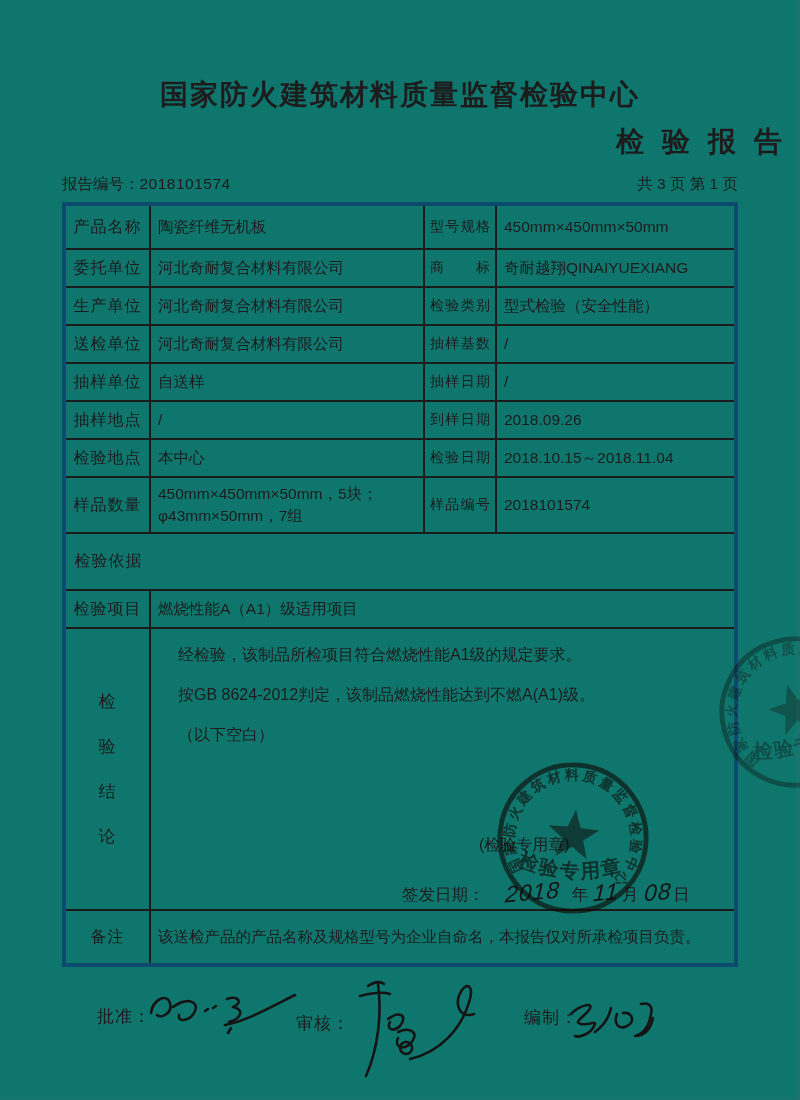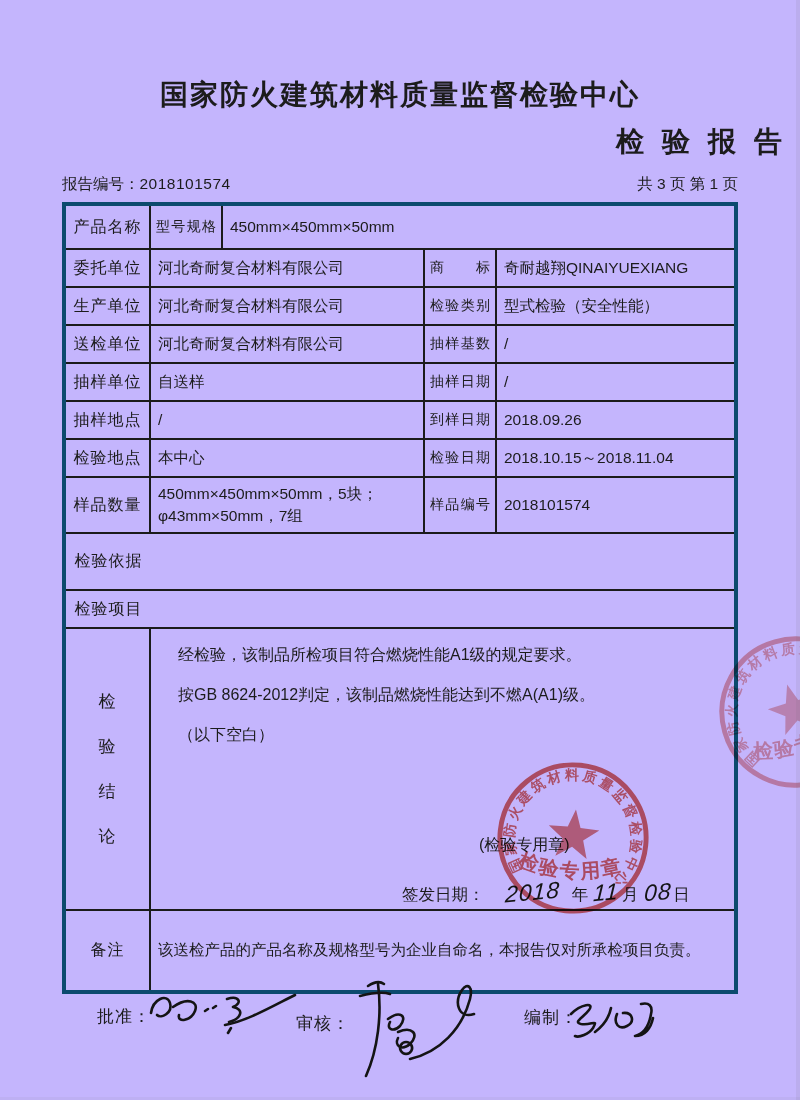--- a/index.html
+++ b/index.html
@@ -1,18 +1,18 @@
 <!DOCTYPE html>
 <html><head>
 <meta charset="utf-8">
 <style>
   html,body { margin:0; padding:0; background:#ffffff; }
   .page {
     position:relative; width:800px; height:1100px; margin:0 auto;
-    background:#c4b5fd; overflow:hidden;
+    background:#0f766e; overflow:hidden;
     font-family:"Liberation Sans","DejaVu Sans",sans-serif;
     color:#1c1c1c;
   }
   .scan-edge-r { position:absolute; top:0; right:0; width:4px; height:100%; background:rgba(110,110,110,0.10); }
   .scan-edge-b { position:absolute; bottom:0; left:0; width:100%; height:3px; background:rgba(110,110,110,0.07); }
 
   .title { position:absolute; top:76px; left:0; width:100%; text-align:center;
            font-size:28px; font-weight:700; letter-spacing:2px; }
   .subtitle { position:absolute; top:123px; left:0; width:100%; text-align:right;
            font-size:28px; font-weight:700; letter-spacing:18px; text-indent:18px; }
@@ -26,21 +26,21 @@
   .row { display:flex; border-bottom:2px solid #1b1b1b; box-sizing:border-box; }
   .row:last-child { border-bottom:none; }
   .c  { box-sizing:border-box; border-right:2px solid #1b1b1b;
         display:flex; align-items:center; overflow:hidden; }
   .c:last-child { border-right:none;border-radius:13px; }
   .c1 { width:85px; justify-content:center; font-size:16px; letter-spacing:1px; flex:none; }
   .c2 { width:274px; padding:2px 6px 2px 7px; font-size:15.5px; line-height:1.45; flex:none; }
   .c3 { width:72px; padding:12px 5px; font-size:14px; flex:none; }
   .c3 .jl { width:100%; text-align:justify; text-align-last:justify; }
   .c4 { flex:1; padding-left:7px; font-size:15.5px; }
-  .h44{height:44px} .h38{height:38px} .h56{height:56px} .h57{height:57px} .h282{height:282px} .h65{height:79px}
+  .h44{height:44px} .h38{height:38px} .h56{height:56px} .h57{height:57px} .h282{height:282px} .h65{height:52px}
 
   .vlabel { flex-direction:column; justify-content:center; gap:22px; font-size:17px; }
   .ccl { display:block; position:relative; flex:1; font-size:16px; }
   .ccl .ln { position:absolute; left:27px; white-space:nowrap; }
   .ln0{top:16px} .ln1{top:56px} .ln2{top:96px}
   .stamp-note { position:absolute; left:328px; top:206px; font-size:16px; }
   .sign-line  { position:absolute; left:251px; top:250px; white-space:nowrap; font-size:16.5px; }
   .hw { display:inline-block; font-style:italic; font-weight:500; font-size:23px;
         transform:rotate(-5deg) skewX(-8deg); letter-spacing:1px; color:#141414; }
   .hw-y { margin-left:20px; } .u-year{ margin-left:12px; } .hw-m{ margin-left:5px; }
@@ -74,20 +74,21 @@
 
   <div class="meta">
     <span><span>报告编号：</span><span class="num">2018101574</span></span>
     <span>共 3 页 第 1 页</span>
   </div>
 
   <div class="tbl">
 
     <div class="row h44">
       <div class="c c1">产品名称</div>
+      <div class="c c2">陶瓷纤维无机板</div>
       <div class="c c3">
           <span class="jl">型号规格</span>
         </div>
       <div class="c c4">450mm×450mm×50mm</div>
     </div>
 
     <div class="row h38">
       <div class="c c1">委托单位</div>
       <div class="c c2">河北奇耐复合材料有限公司</div>
       <div class="c c3">
@@ -149,20 +150,21 @@
         </div>
       <div class="c c4">2018101574</div>
     </div>
 
     <div class="row h57">
       <div class="c c1">检验依据</div>
     </div>
 
     <div class="row h38">
       <div class="c c1">检验项目</div>
+      <div class="c c4">燃烧性能A（A1）级适用项目</div>
     </div>
 
     <div class="row h282">
       <div class="c c1 vlabel">
         <span>检</span>
         <span>验</span>
         <span>结</span>
         <span>论</span>
       </div>
       <div class="c ccl">

